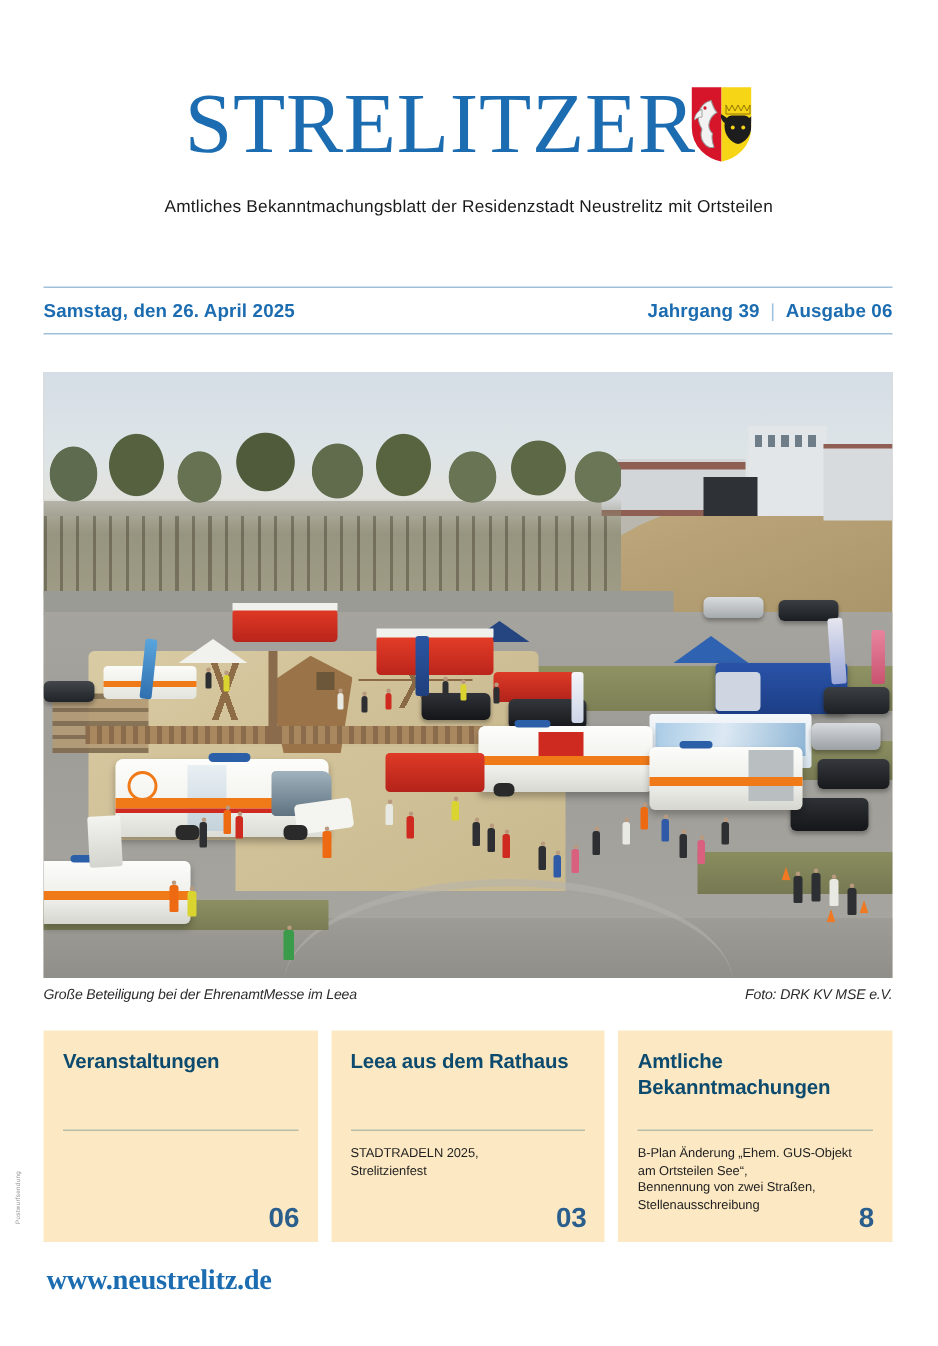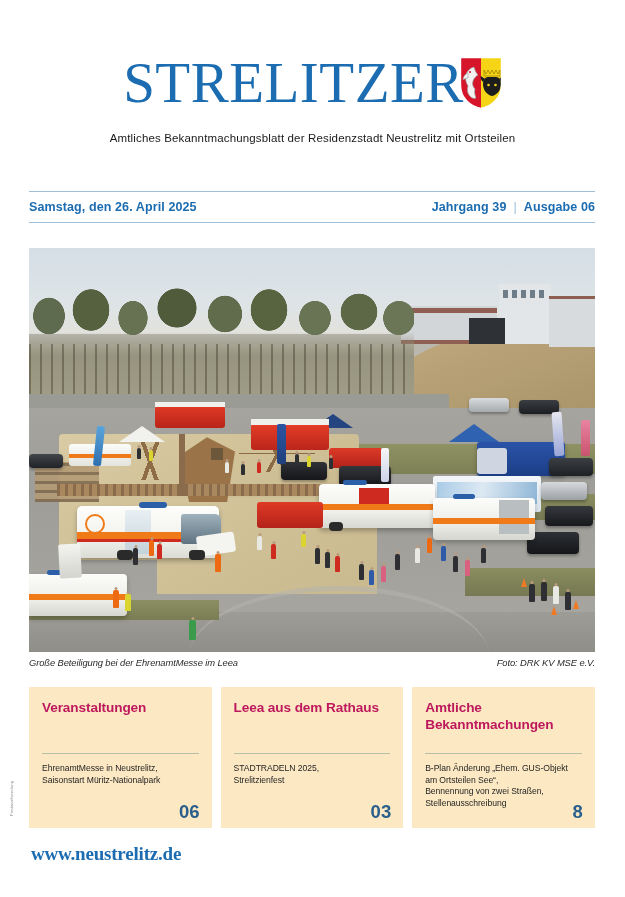--- a/index.html
+++ b/index.html
@@ -467,21 +467,21 @@
   }
   .teaser {
     width: 182.6px;
     height: 141px;
     background: #fce9c4;
     position: relative;
     box-sizing: border-box;
     padding: 13px 13px 8px 13px;
   }
   .teaser-title {
-    color: #be185d;
+    color: #0c4a6e;
     font-size: 13.6px;
     font-weight: 700;
     line-height: 16.5px;
     letter-spacing: -0.1px;
     min-height: 36px;
   }
   .teaser-rule {
     position: absolute;
     left: 13px;
     right: 13px;
@@ -722,24 +722,20 @@
   <div class="caption">
     <span>Große Beteiligung bei der EhrenamtMesse im Leea</span>
     <span>Foto: DRK KV MSE e.V.</span>
   </div>
 
   <div class="teasers">
 
     <div class="teaser">
       <div class="teaser-title">Veranstaltungen</div>
       <div class="teaser-rule"></div>
-      <div class="teaser-body">
-        <div>EhrenamtMesse in Neustrelitz,</div>
-        <div>Saisonstart Müritz-Nationalpark</div>
-      </div>
       <div class="teaser-page">06</div>
     </div>
 
     <div class="teaser">
       <div class="teaser-title">Leea aus dem Rathaus</div>
       <div class="teaser-rule"></div>
       <div class="teaser-body">
         <div>STADTRADELN 2025,</div>
         <div>Strelitzienfest</div>
       </div>

